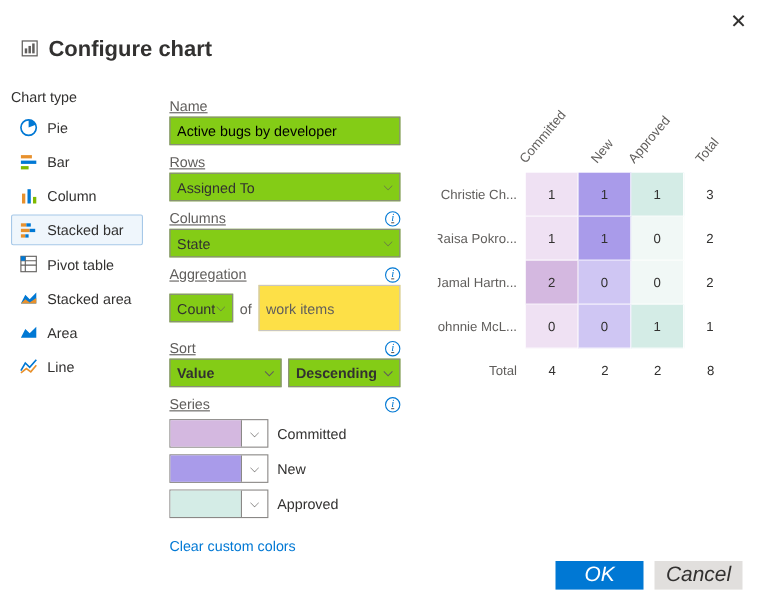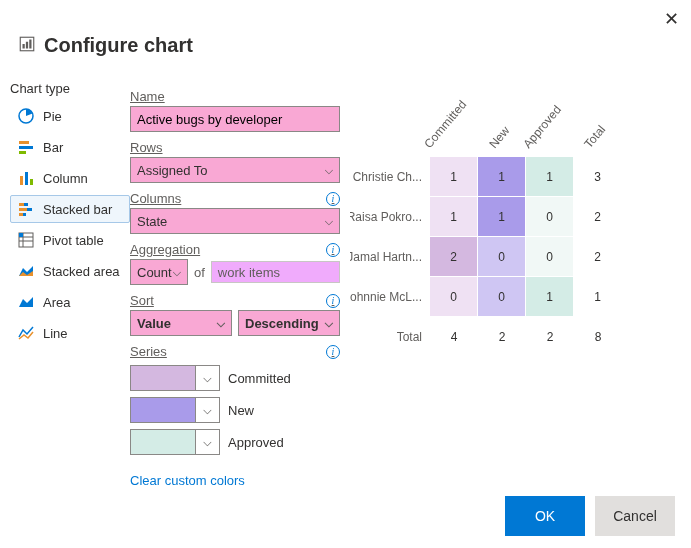--- a/index.html
+++ b/index.html
@@ -25,21 +25,21 @@
     display: flex;
     align-items: center;
     gap: 8px;
     padding: 34px 18px 10px 18px;
   }
   .header-icon svg { width: 18px; height: 18px; }
   .header-title { font-size: 20px; font-weight: 600; }
   .main {
     display: flex;
     padding: 0 12px 0 10px;
-    gap: 0;
+    gap: 24px;
   }
   .col-types { width: 120px; padding-top: 14px; }
   .col-form  { width: 210px; padding-top: 14px; }
   .col-preview { flex: 1; padding-top: 28px; padding-left: 10px; }
   .section-label { font-size: 13px; color: #323130; margin-bottom: 6px; }
   .type-item {
     display: flex; align-items: center; gap: 8px;
     padding: 4px 6px; margin: 3px 0;
     cursor: pointer; border-radius: 2px;
     border: 1px solid transparent;
@@ -56,33 +56,33 @@
     display: inline-flex; align-items: center; justify-content: center;
     font-size: 10px; color: #0078d4; font-style: italic; font-family: Georgia, serif;
   }
   .txt, .sel {
     width: 100%;
     height: 26px;
     border: 1px solid #8a8886;
     padding: 2px 6px;
     font-size: 13px;
     font-family: inherit;
-    background: #f9a8d4;
+    background: #84cc16;
     position: relative;
   }
   .sel {
     display: flex; align-items: center; justify-content: space-between;
     cursor: pointer;
   }
   .chev { font-size: 11px; color: #605e5c; }
   .agg-row { display: flex; align-items: center; gap: 6px; }
   .sel-sm { width: 58px; }
   .of-text { font-size: 13px; color: #605e5c; }
   .readonly {
-    flex: 1; height: 22px; background: #f0abfc; border: 1px solid #c8c6c4;
+    flex: 1; height: 42px; background: #fde047; border: 1px solid #c8c6c4;
     padding: 2px 6px; color: #605e5c; display: flex; align-items: center;
   }
   .sort-row { display: flex; gap: 6px; font-weight: bold; }
   .sort-row .sel { flex: 1; }
   .series-row { display: flex; align-items: center; gap: 8px; margin: 6px 0; }
   .swatch-wrap {
     display: flex; border: 1px solid #8a8886; width: 90px; height: 26px;
   }
   .swatch { flex: 1; }
   .swatch-chev {
@@ -108,22 +108,22 @@
   .pv-cell {
     width: 48px; display: flex; align-items: center; justify-content: center;
     font-size: 12px; color: #323130; border-bottom: 1px solid #fff; border-right: 1px solid #fff;
   }
   .pv-total-row .pv-cell { border: none; }
   .footer {
     position: absolute; bottom: 12px; right: 16px;
     display: flex; gap: 10px;
   }
   .btn {
-    min-width: 80px; height: 40px; border: none; cursor: pointer;
-    font-size: 14px; display: flex; align-items: center; justify-content: center;
+    min-width: 80px; height: 26px; border: none; cursor: pointer;
+    font-size: 19px; display: flex; align-items: center; justify-content: center; font-style: italic;
   }
   .btn-primary { background: #0078d4; color: #fff; }
   .btn-default { background: #e1dfdd; color: #323130; }
 </style>
 </head>
 <body>
 
 <div class="close">✕</div>
 
 <div class="header">

